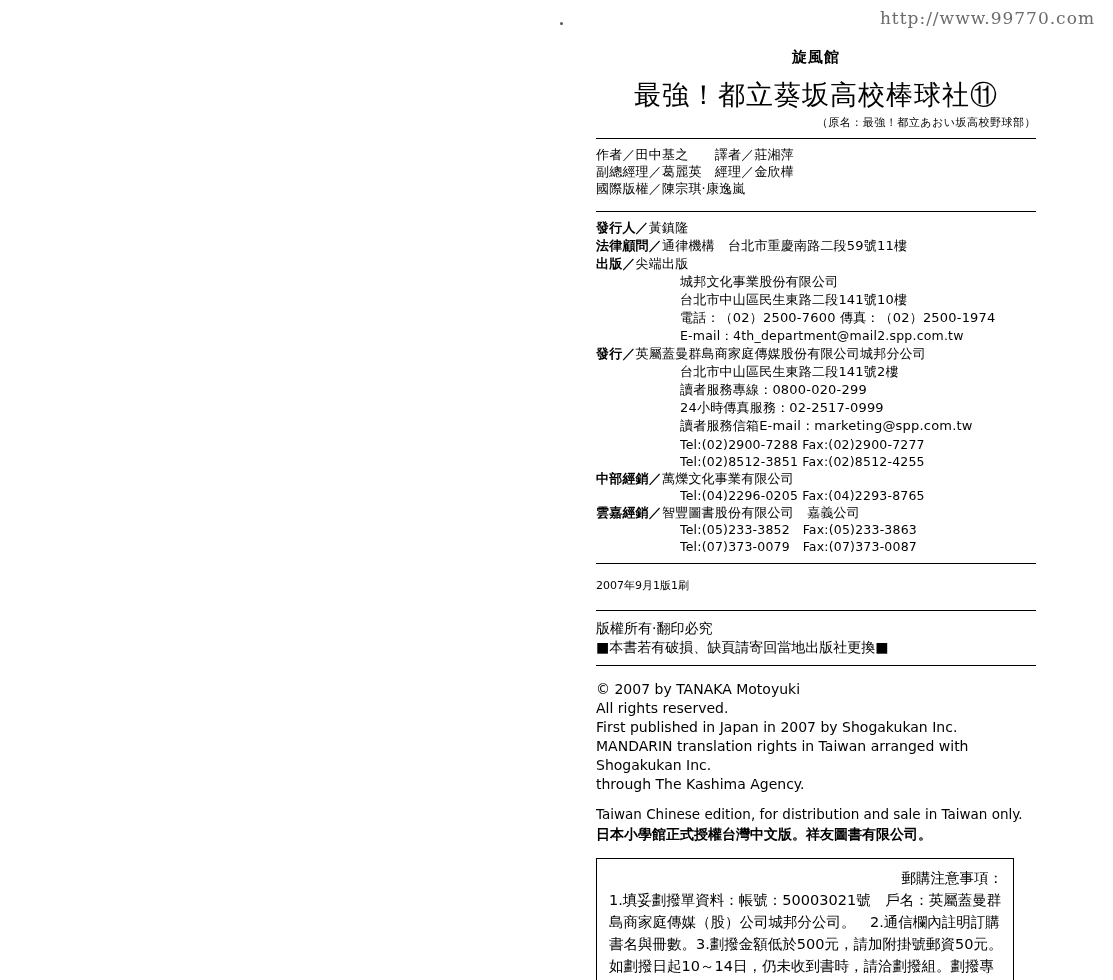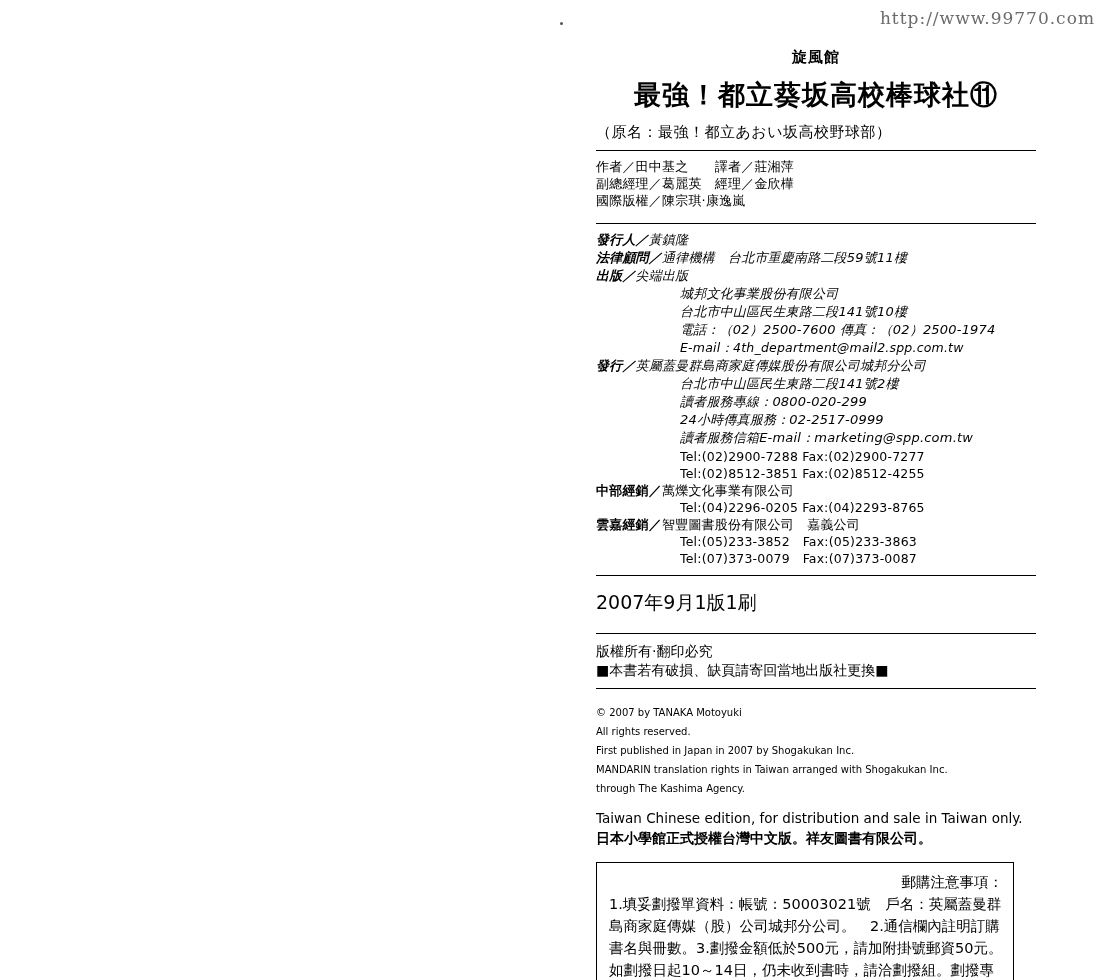--- a/index.html
+++ b/index.html
@@ -49,29 +49,29 @@
   .imprint-label {
     text-align: center;
     font-family: "DejaVu Sans", "Liberation Sans", sans-serif;
     font-size: 15px;
     font-weight: bold;
     letter-spacing: 1px;
   }
   .main-title {
     text-align: center;
     font-size: 27px;
-    font-weight: bold;
+    font-weight: normal;
     letter-spacing: 1px;
     margin-top: 10px;
     white-space: nowrap;
   }
   .sub-title {
-    text-align: left;
-    font-size: 15px;
-    margin-top: 10px;
+    text-align: right;
+    font-size: 11px;
+    margin-top: 2px;
     letter-spacing: 0.5px;
   }
 
   hr.rule {
     border: none;
     border-top: 1.5px solid #000;
     margin: 8px 0 0 0;
   }
   hr.rule.thin {
     border-top: 1px solid #000;
@@ -94,45 +94,45 @@
     width: 84px;
   }
 
   .staff {
     margin-top: 7px;
     padding-bottom: 6px;
   }
   .pub {
     margin-top: 7px;
   }
-  .pub .row { margin-bottom: 1px; font-style: italic; }
+  .pub .row { margin-bottom: 1px; }
 
   .latin {
     font-family: "DejaVu Sans", "Liberation Sans", sans-serif;
     font-size: 12.5px;
   }
 
   .dist-group { margin-top: 2px; }
 
   .date-line {
-    font-size: 19px;
+    font-size: 11px;
     margin-top: 14px;
     margin-bottom: 17px;
   }
 
   .copy-warn {
     font-size: 14px;
     line-height: 19px;
     margin-top: 8px;
     margin-bottom: 6px;
   }
 
   .eng-block {
     margin-top: 14px;
-    font-size: 10px;
+    font-size: 14px;
     line-height: 19px;
     font-family: "DejaVu Sans", "Liberation Sans", sans-serif;
   }
 
   .tw-note {
     font-size: 13.5px;
     line-height: 20px;
     margin-top: 10px;
   }
   .tw-note .cjk { font-weight: bold; font-size: 14px; }

